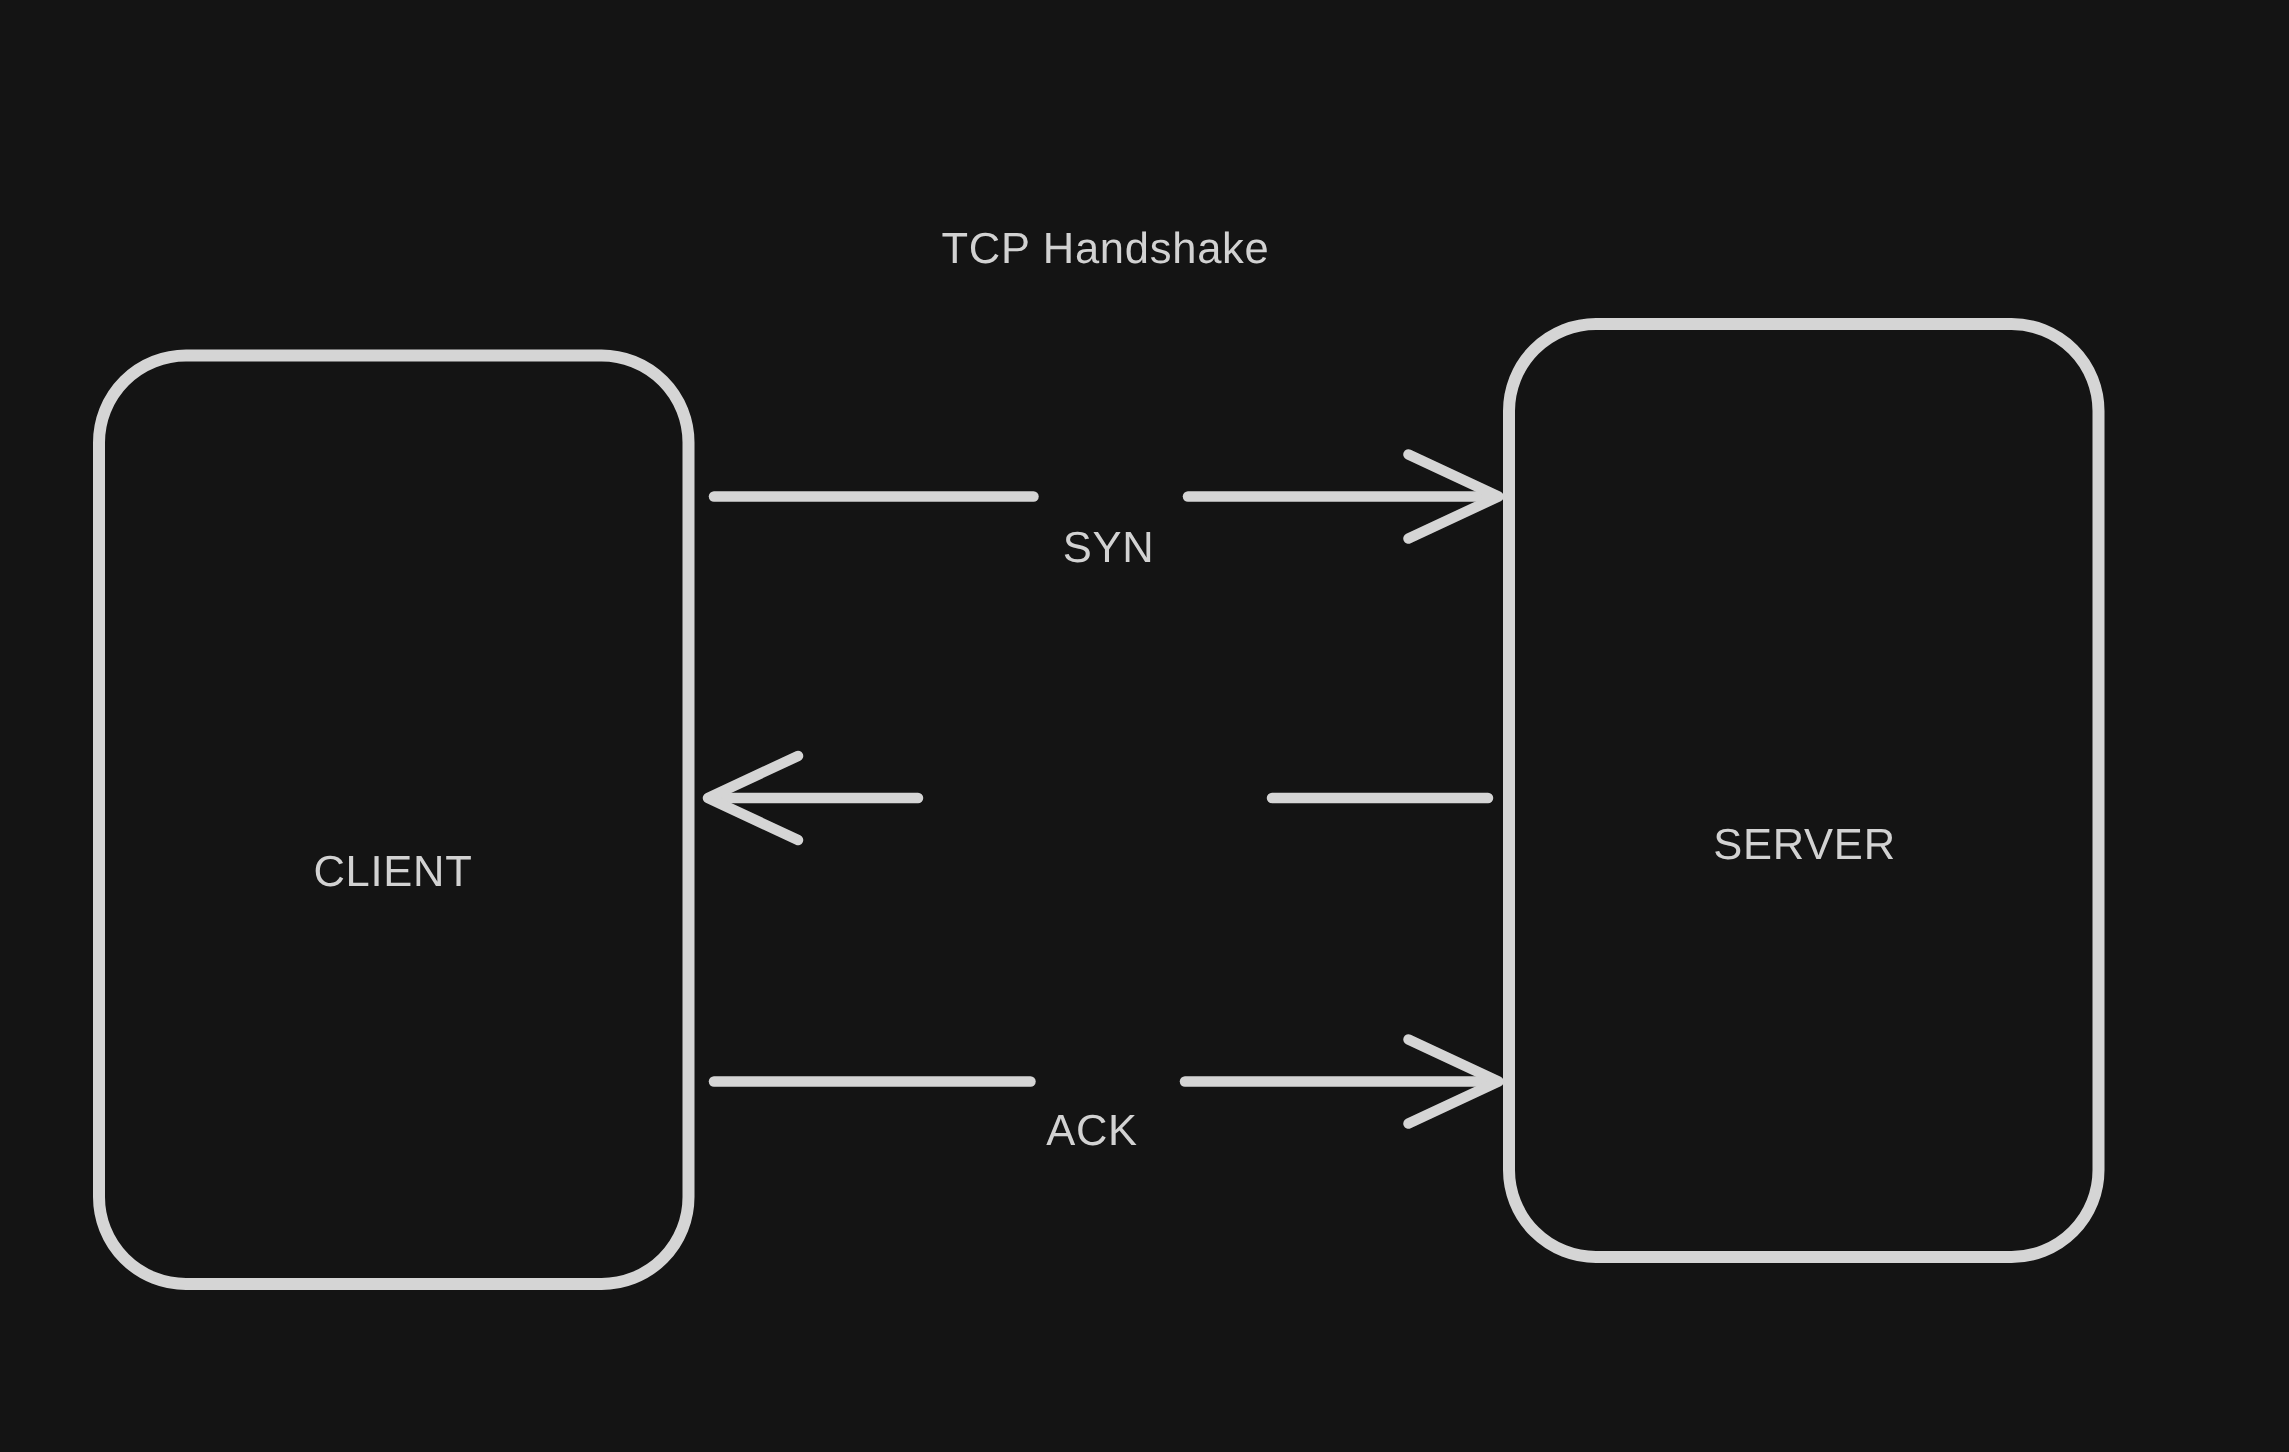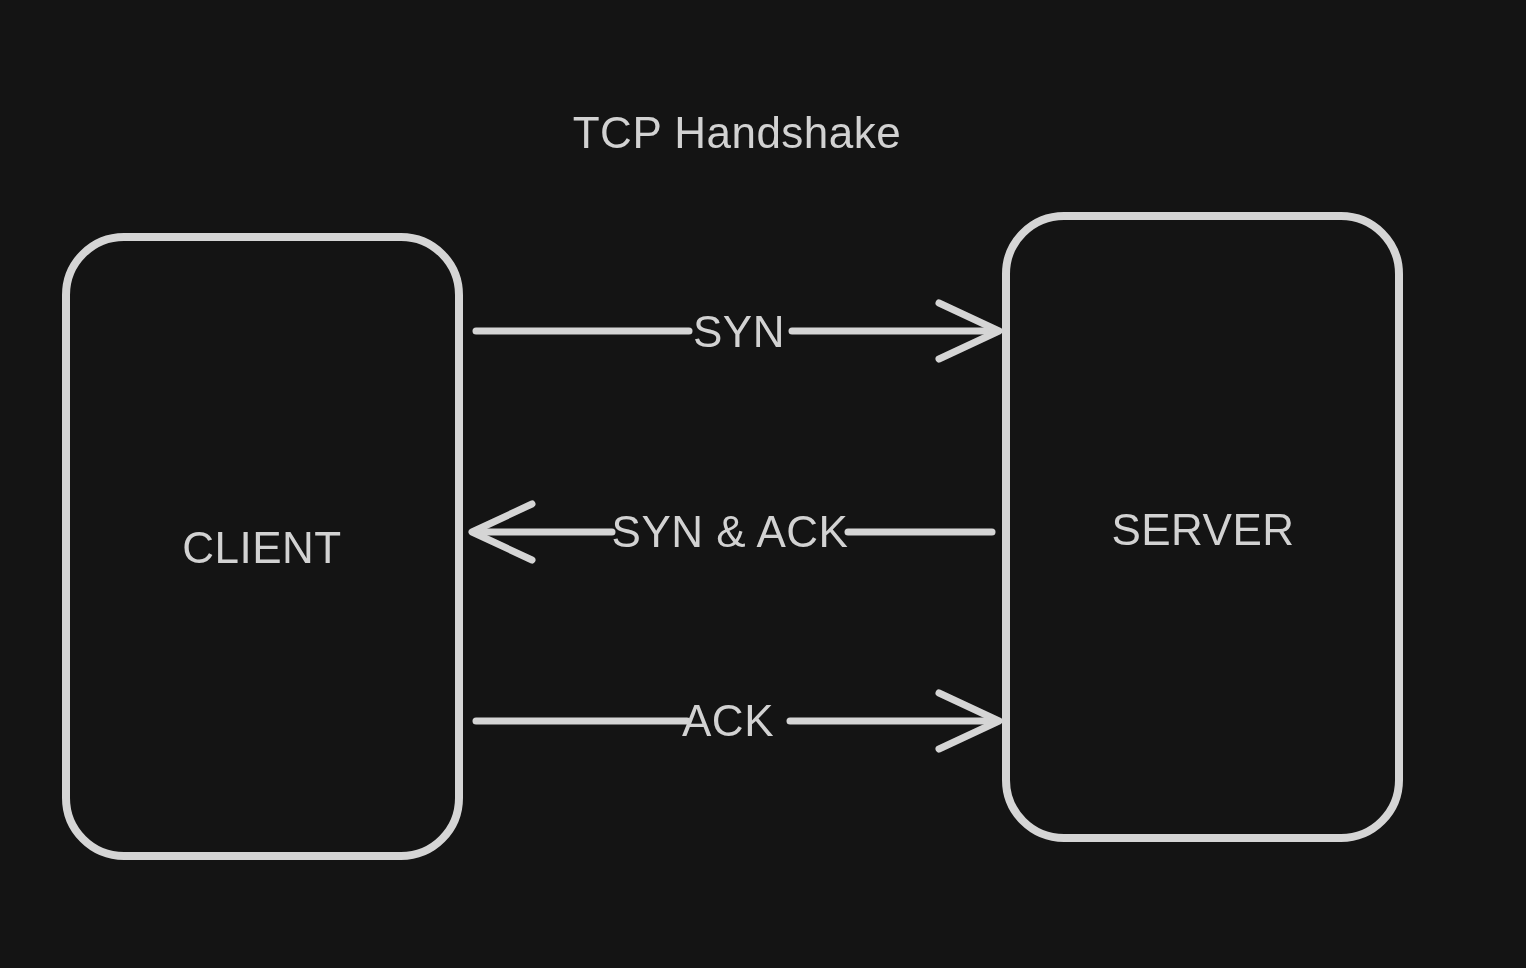--- a/index.html
+++ b/index.html
@@ -20,23 +20,24 @@
     left: 0;
     top: 0;
     width: 1526px;
     height: 968px;
   }
   .label {
     position: absolute;
     transform: translate(-50%, -50%);
     color: #d2d2d2;
     white-space: nowrap;
-    font-size: 44px;
+    font-size: 29px;
     letter-spacing: 0.5px;
     user-select: none;
+    margin-top: 34px;
   }
   .diagram-title { left: 737px; top: 133px; }
   .client-label  { left: 262px; top: 548px; }
   .server-label  { left: 1203px; top: 530px; }
   .syn-label     { left: 739px; top: 332px; text-align: center; }
   .synack-label  { left: 730px; top: 532px; }
   .ack-label     { left: 728px; top: 721px; }
 </style>
 </head>
 <body>
@@ -69,17 +70,16 @@
   </svg>
 
   <div class="label diagram-title">TCP Handshake</div>
 
   <div class="label client-label">CLIENT</div>
 
   <div class="label server-label">SERVER</div>
 
   <div class="label syn-label">SYN</div>
 
-  <div class="label synack-label">SYN &amp; ACK</div>
 
   <div class="label ack-label">ACK</div>
 
 </div>
 
 </body></html>

